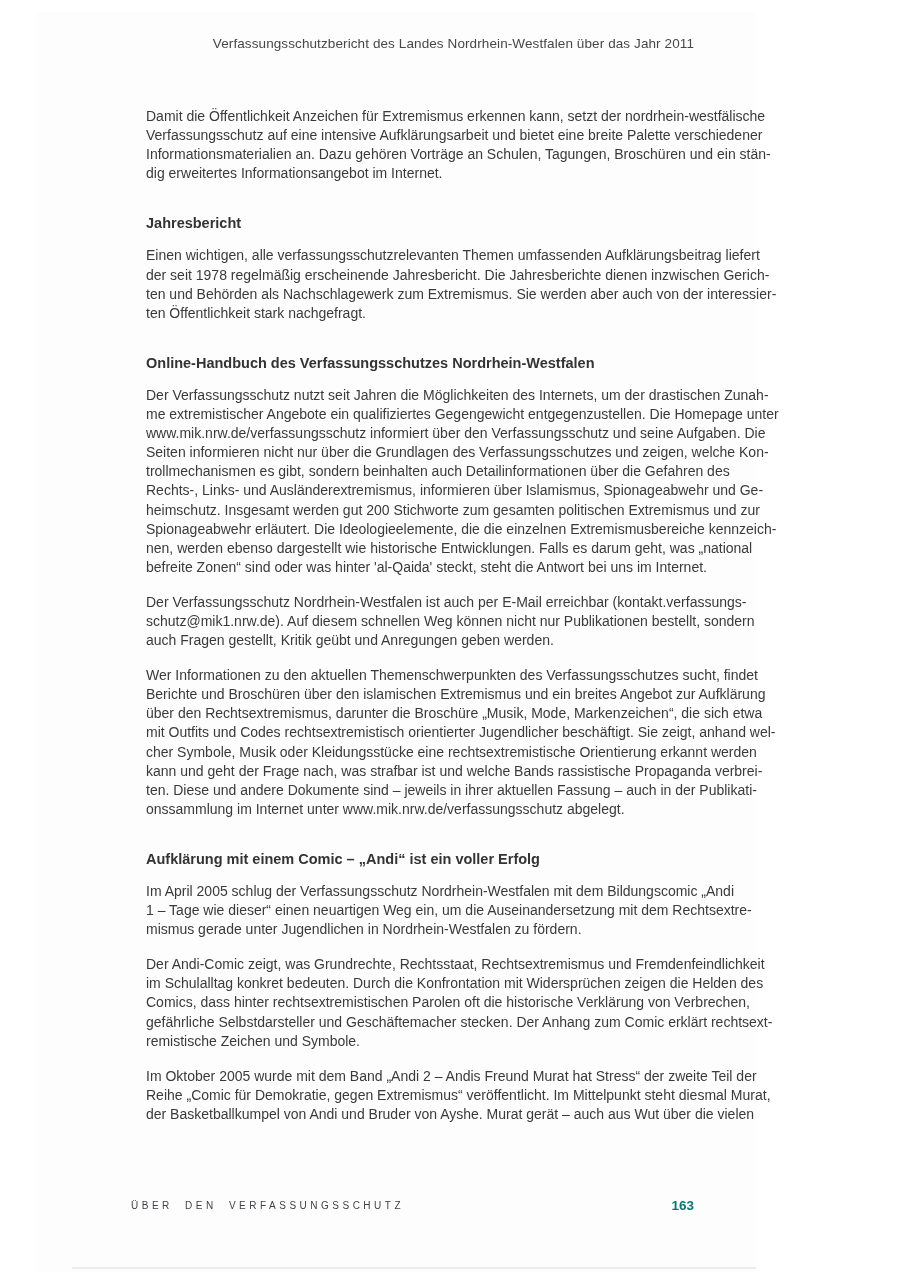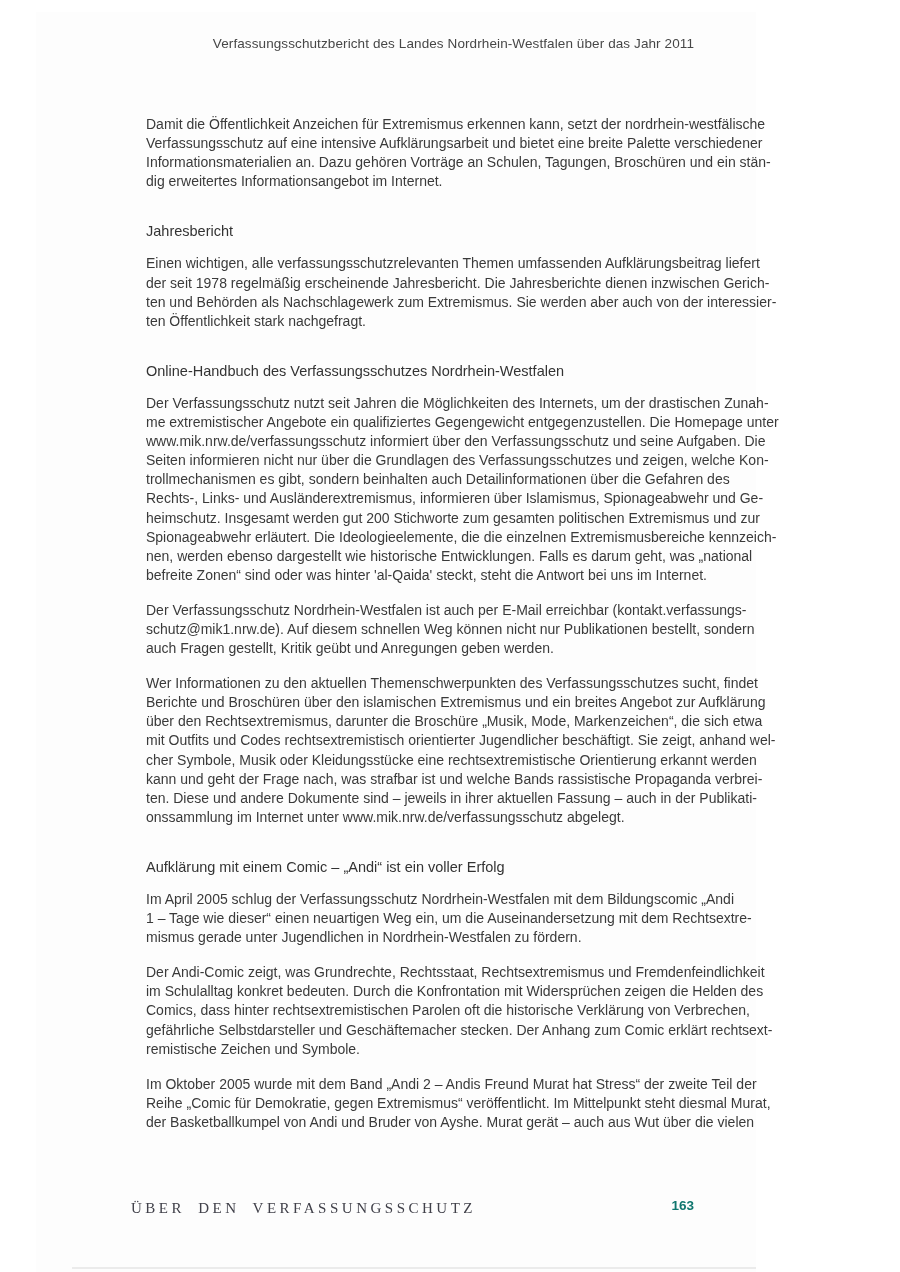--- a/index.html
+++ b/index.html
@@ -36,36 +36,36 @@
   }
   .content {
     position: absolute;
     left: 146px; top: 107px;
     width: 700px;
     display: flow-root;
     font-size: 14px;
     line-height: 19.1px;
   }
   .para {
-    margin: 8px 0 16px 0;
+    margin: 0 0 16px 0;
     white-space: pre-line;
     color: #3a3a3a;
   }
   .section-heading {
     margin: 31px 0 13px 0;
     font-size: 14.5px;
-    font-weight: normal;
+    font-weight: bold;
     line-height: 19.1px;
     color: #333333;
   }
   .footer-left {
     position: absolute;
     left: 131px; top: 1200px;
-    font-family: Liberation Serif, serif;
-    font-size: 15px;
+    font-family: Liberation Sans, sans-serif;
+    font-size: 10px;
     letter-spacing: 3.5px;
     word-spacing: 6px;
     color: #41414a;
   }
   .page-number {
     position: absolute;
     top: 1198px; right: 62px;
     font-size: 13.5px;
     color: #0f766e;
     font-weight: bold;

